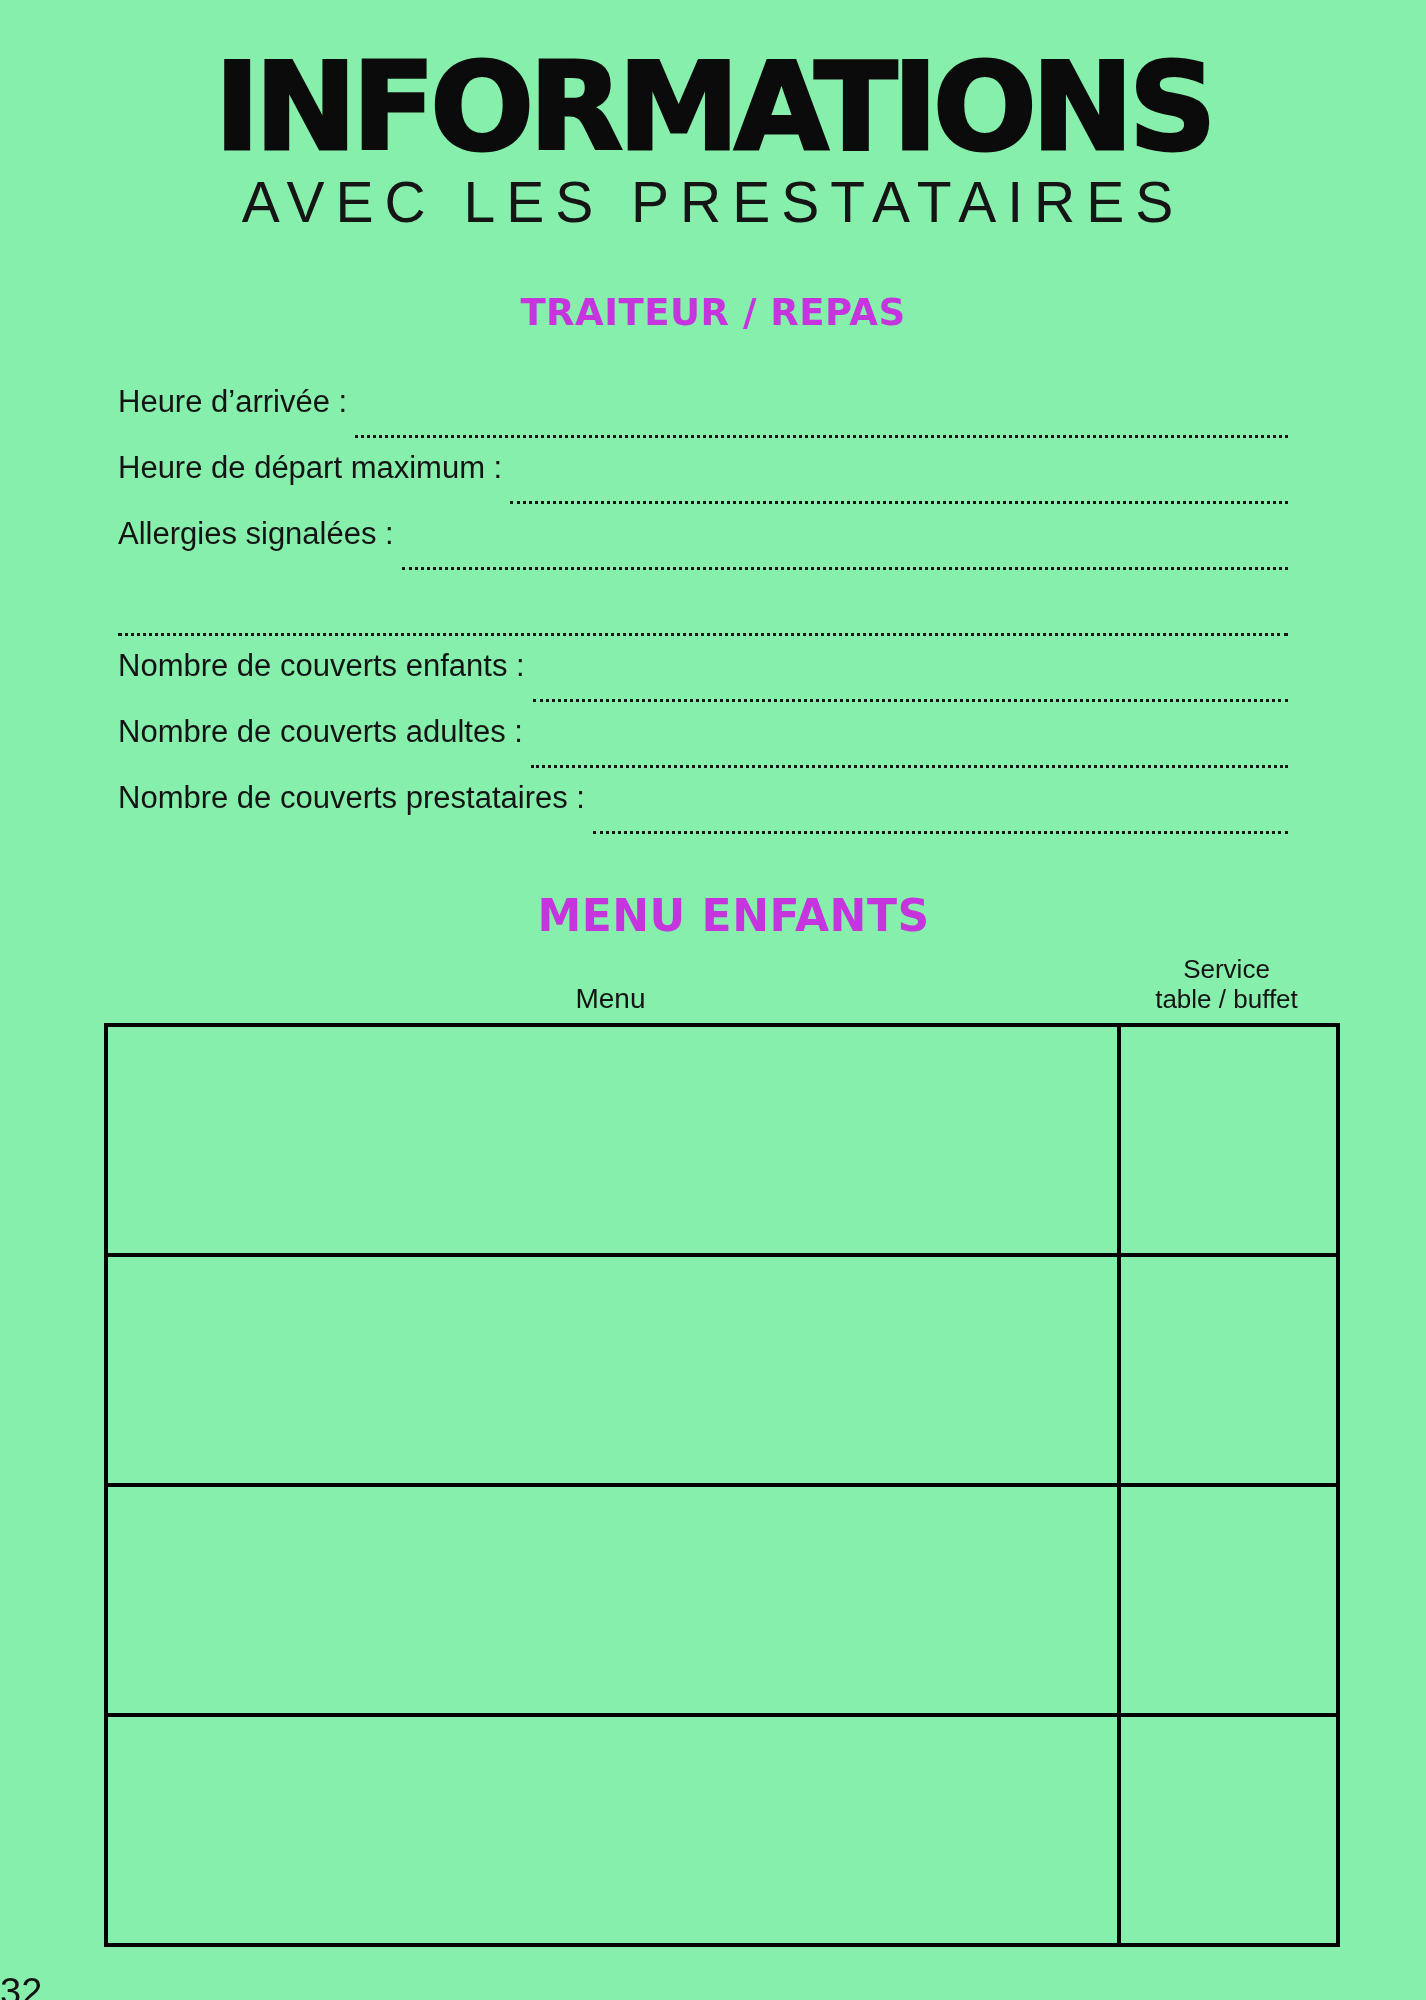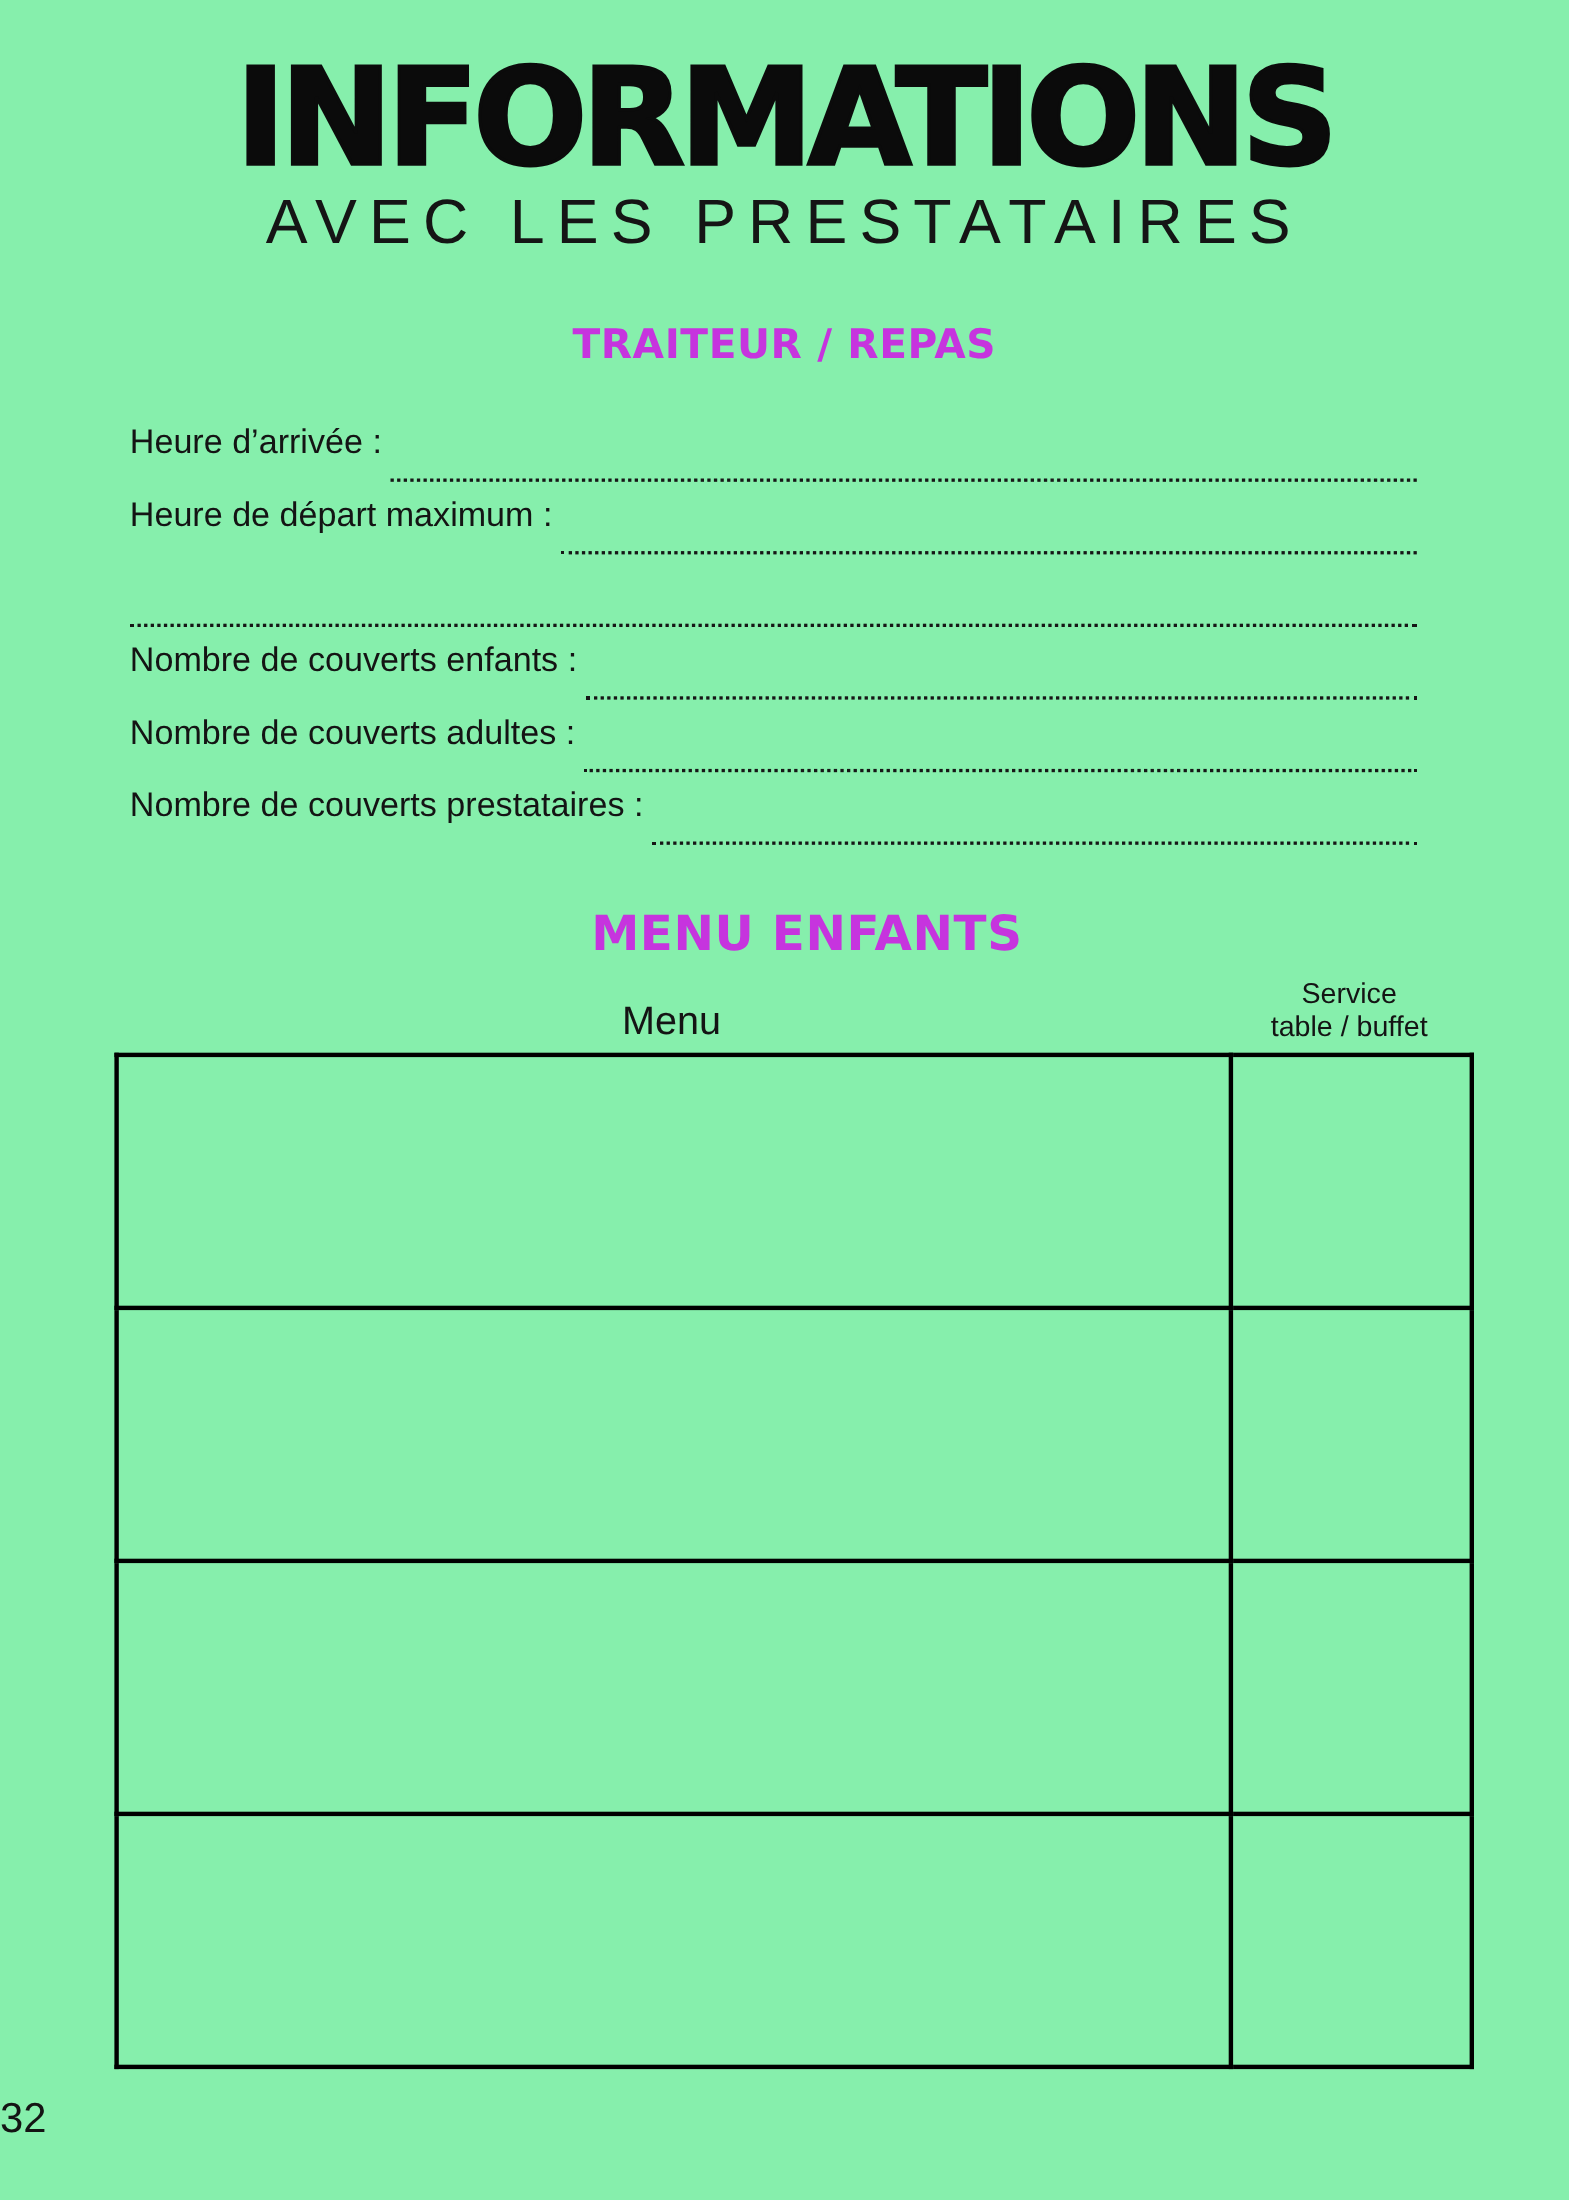--- a/index.html
+++ b/index.html
@@ -97,21 +97,21 @@
   }
   .table-header {
     display: flex;
     align-items: flex-end;
     margin-top: 14px;
     padding-bottom: 8px;
   }
   .th-menu {
     width: 1013px;
     text-align: center;
-    font-size: 36px;
+    font-size: 28px;
     color: #141414;
   }
   .th-service {
     width: 219px;
     text-align: center;
     font-size: 26px;
     line-height: 1.15;
     color: #141414;
     white-space: nowrap;
   }
@@ -148,20 +148,24 @@
 
   <h2 class="section-heading heading-traiteur">TRAITEUR / REPAS</h2>
 
   <div class="fields">
     <div class="field-row">
       <span class="field-label">Heure d’arrivée :</span>
       <span class="dots"></span>
     </div>
     <div class="field-row">
       <span class="field-label">Heure de départ maximum :</span>
+      <span class="dots"></span>
+    </div>
+    <div class="field-row">
+      <span class="field-label">Allergies signalées :</span>
       <span class="dots"></span>
     </div>
     <div class="field-row no-label">
       <span class="field-label"></span>
       <span class="dots"></span>
     </div>
     <div class="field-row">
       <span class="field-label">Nombre de couverts enfants :</span>
       <span class="dots"></span>
     </div>

